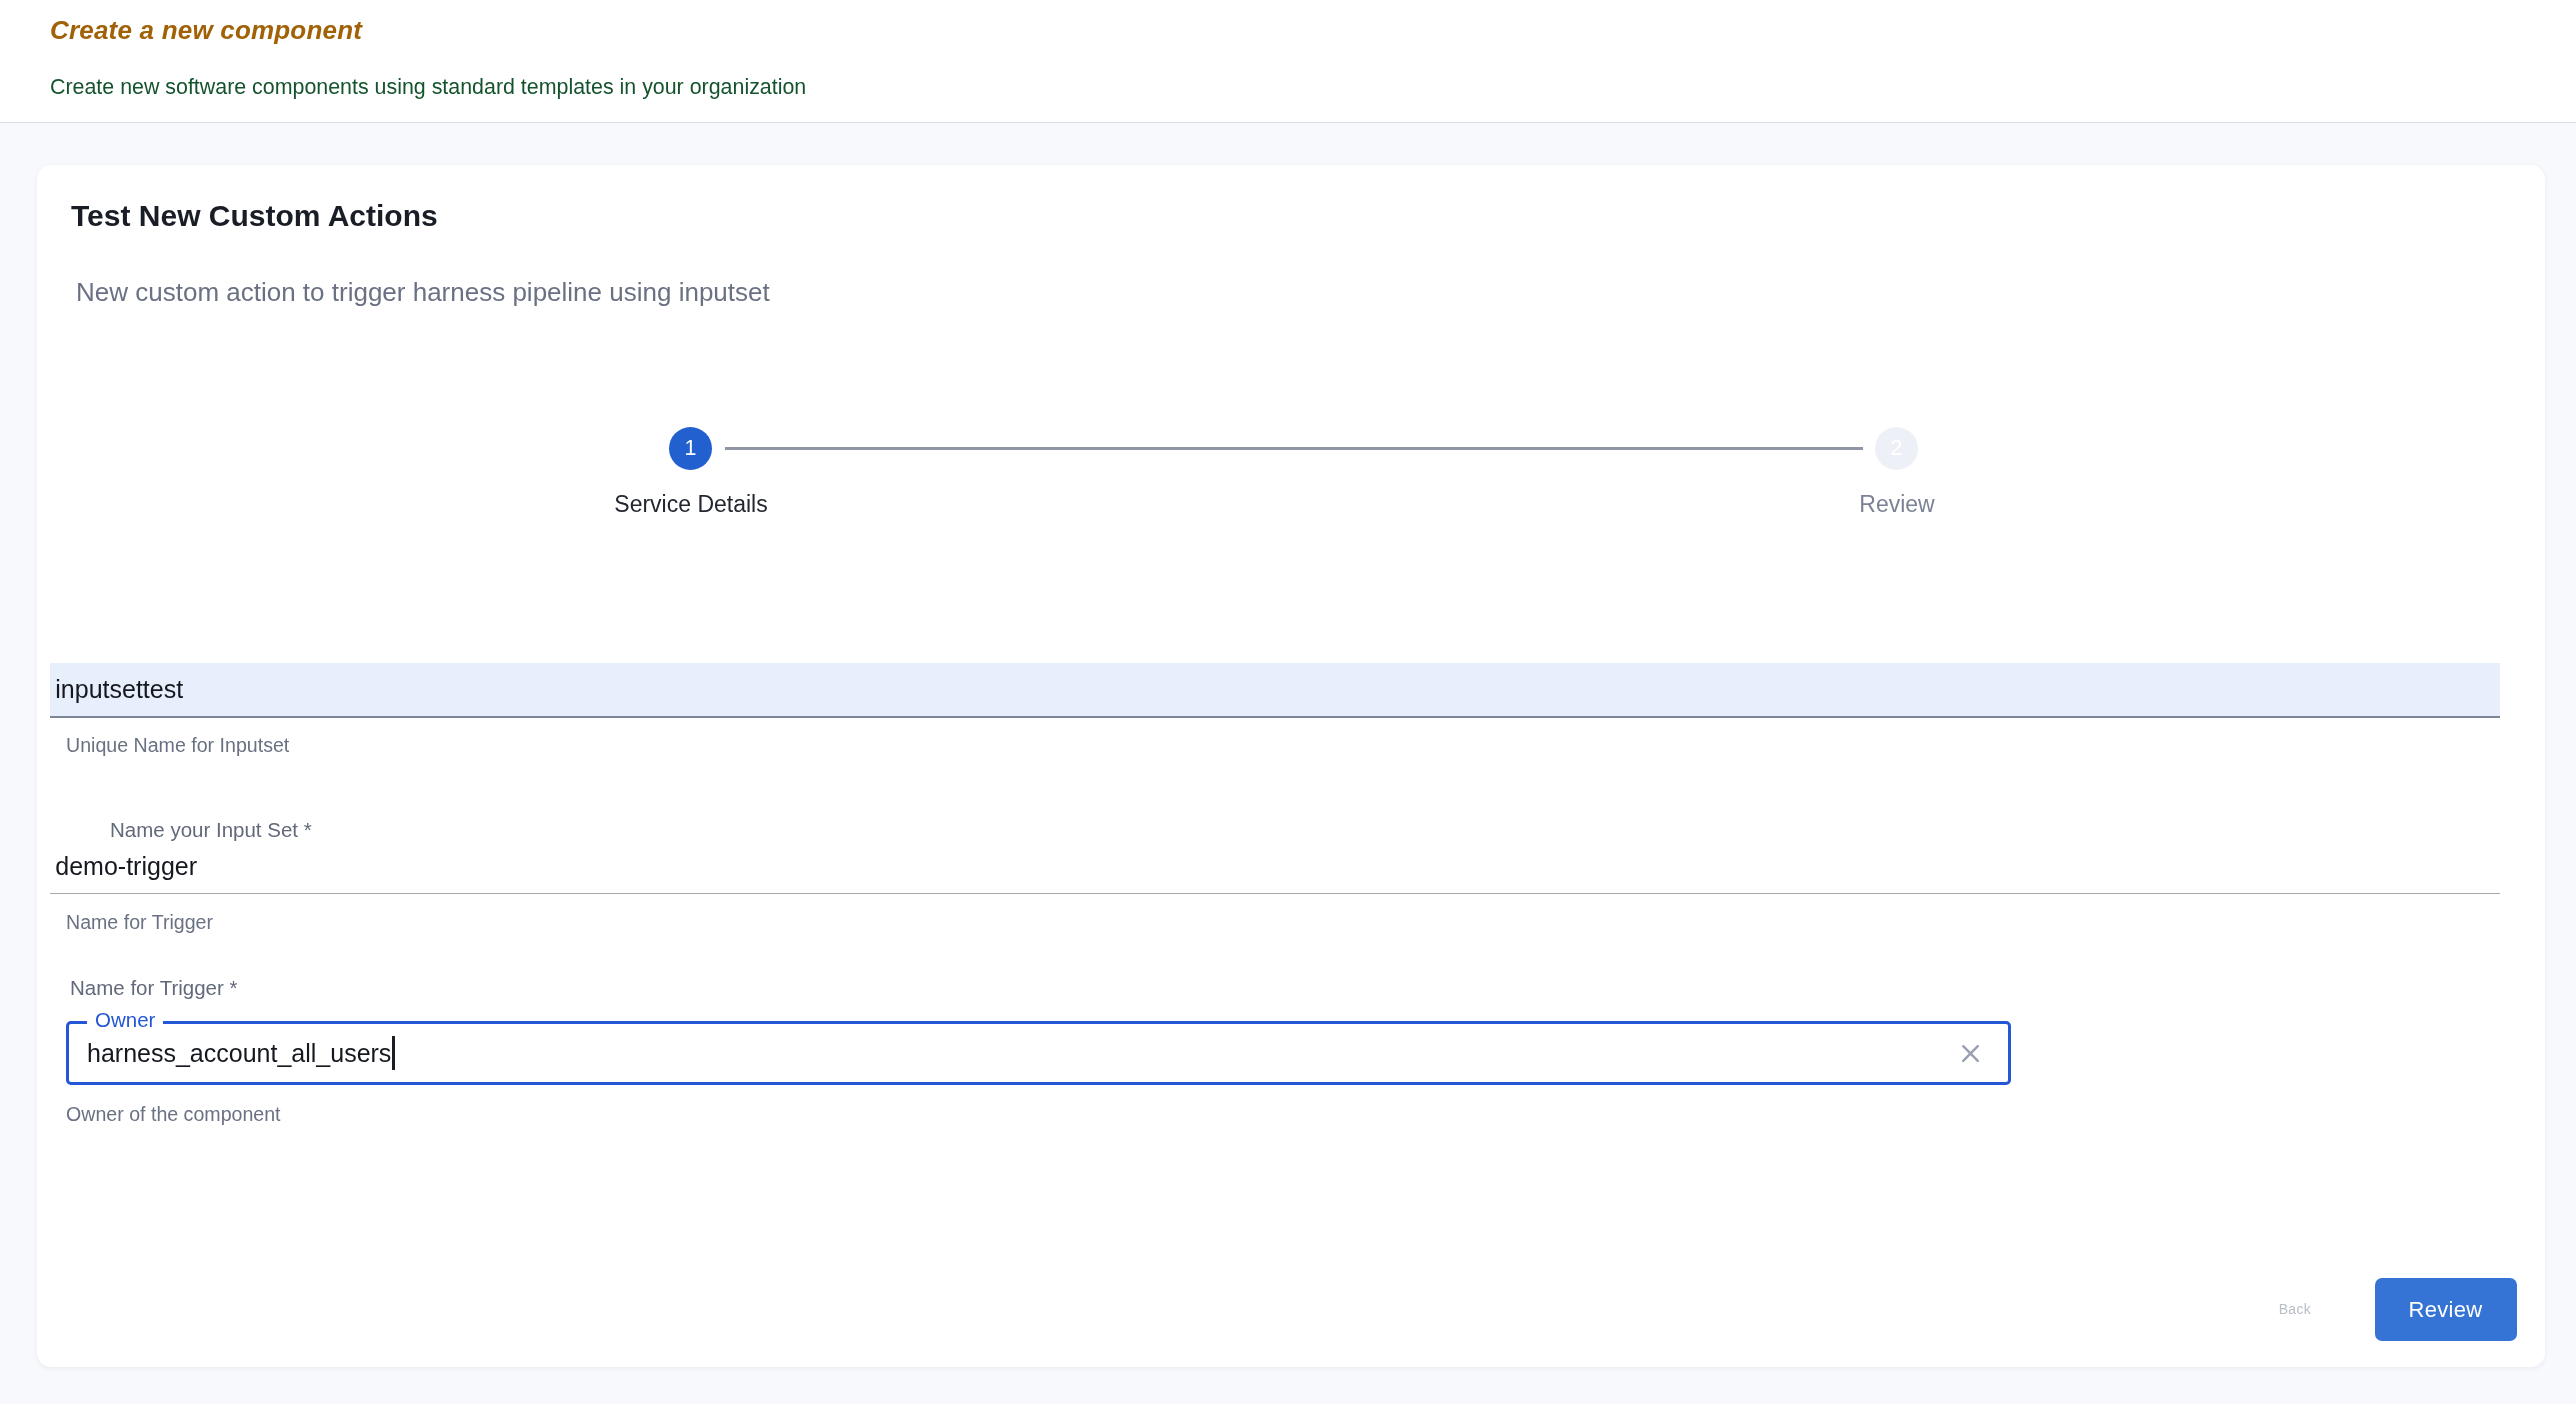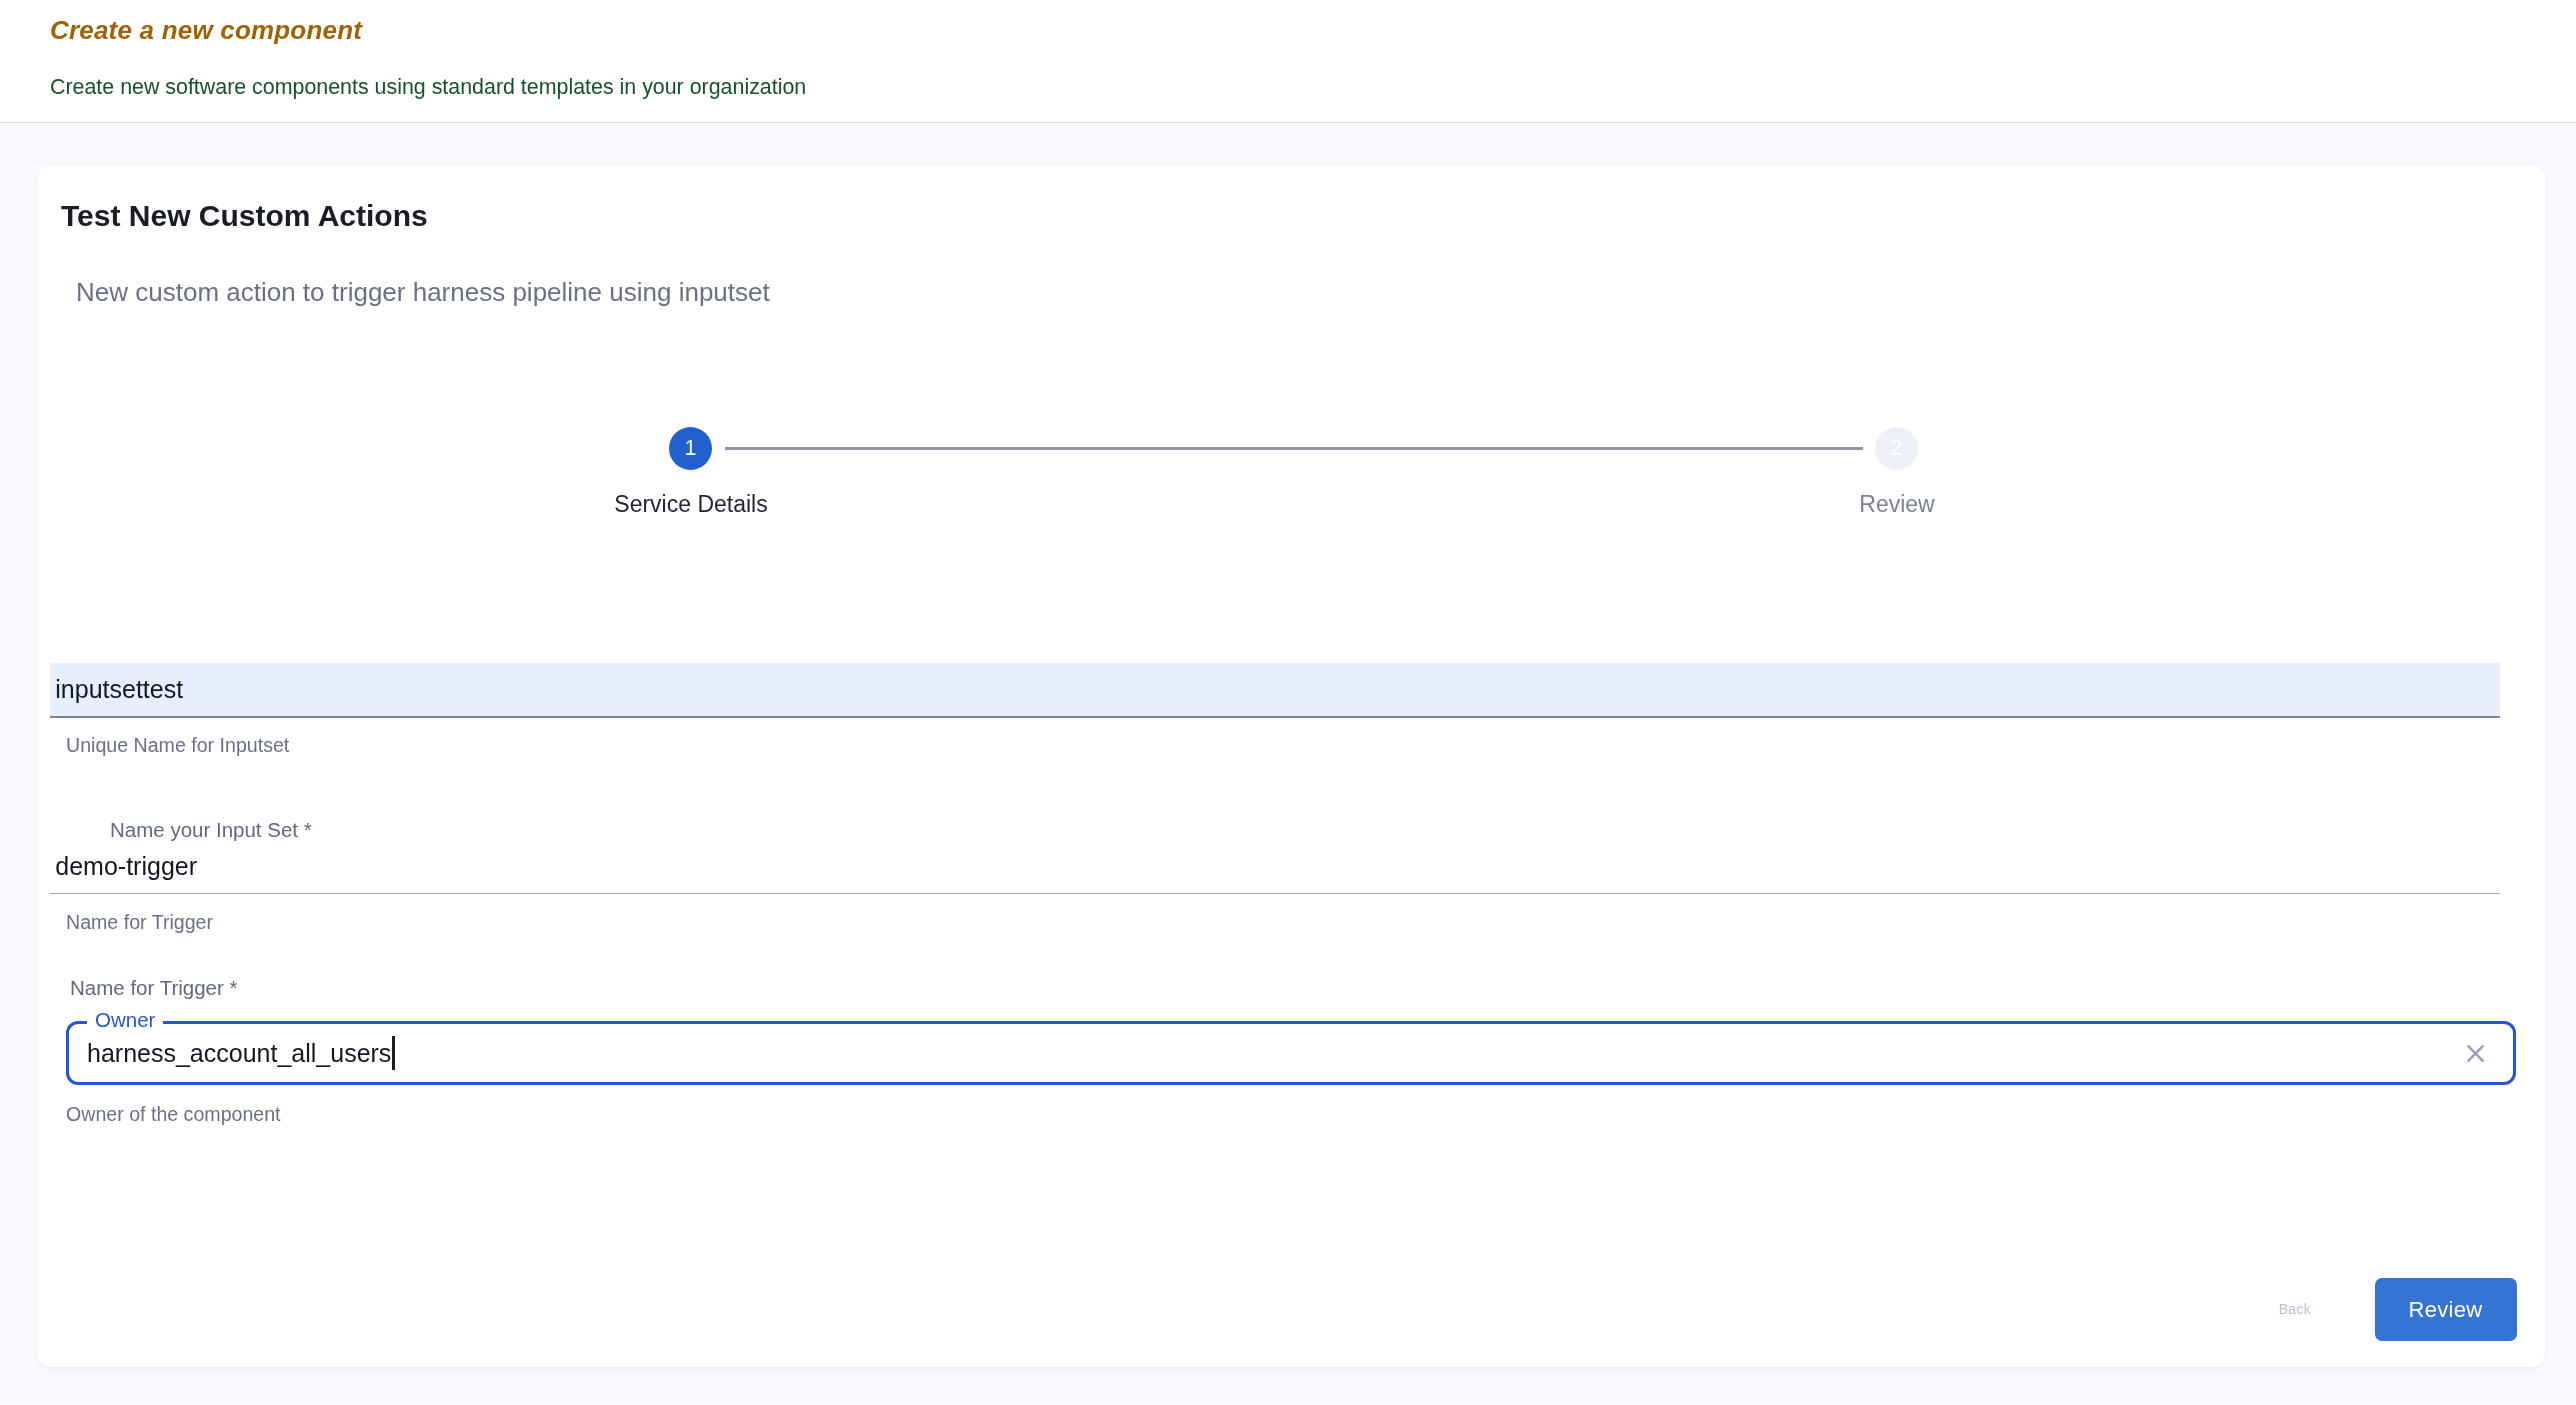--- a/index.html
+++ b/index.html
@@ -37,21 +37,21 @@
 
   
   .card {
     position: absolute; left: 37px; top: 42px;
     width: 2508px; height: 1202px;
     background: #ffffff;
     border-radius: 14.3px;
     box-shadow: 0 1.8px 5.3px rgba(30, 40, 70, 0.06);
   }
   .card-title {
-    position: absolute; left: 24px; top: 36px;
+    position: absolute; left: 34px; top: 36px;
     font-size: 30px; font-weight: 700; color: #191d26;
     line-height: 1;
   }
   .card-description {
     position: absolute; left: 39px; top: 114px;
     font-size: 26px; font-weight: 400; color: #6a7183;
     line-height: 1;
   }
 
   
@@ -97,22 +97,22 @@
     border-bottom: 2.7px solid #7d8596;
   }
   .std-input.plain {
     background: transparent;
     border-bottom: 1.8px solid #a6a9b0;
   }
 
   
   .outlined-field {
     position: absolute; left: 29px; top: 856px;
-    width: 2450px; height: 64px;
-    border: 3.6px solid #2457d6; border-radius: 12px;
+    width: 1945px; height: 64px;
+    border: 3.6px solid #2457d6; border-radius: 5px;
     background: #ffffff;
     display: flex; align-items: center;
   }
   .outlined-legend {
     position: absolute; left: 50px; top: 843px;
     background: #ffffff; padding: 0 8px;
     font-size: 20.5px; color: #2457d6; line-height: 1.2;
     z-index: 2;
   }
   .outlined-value {

